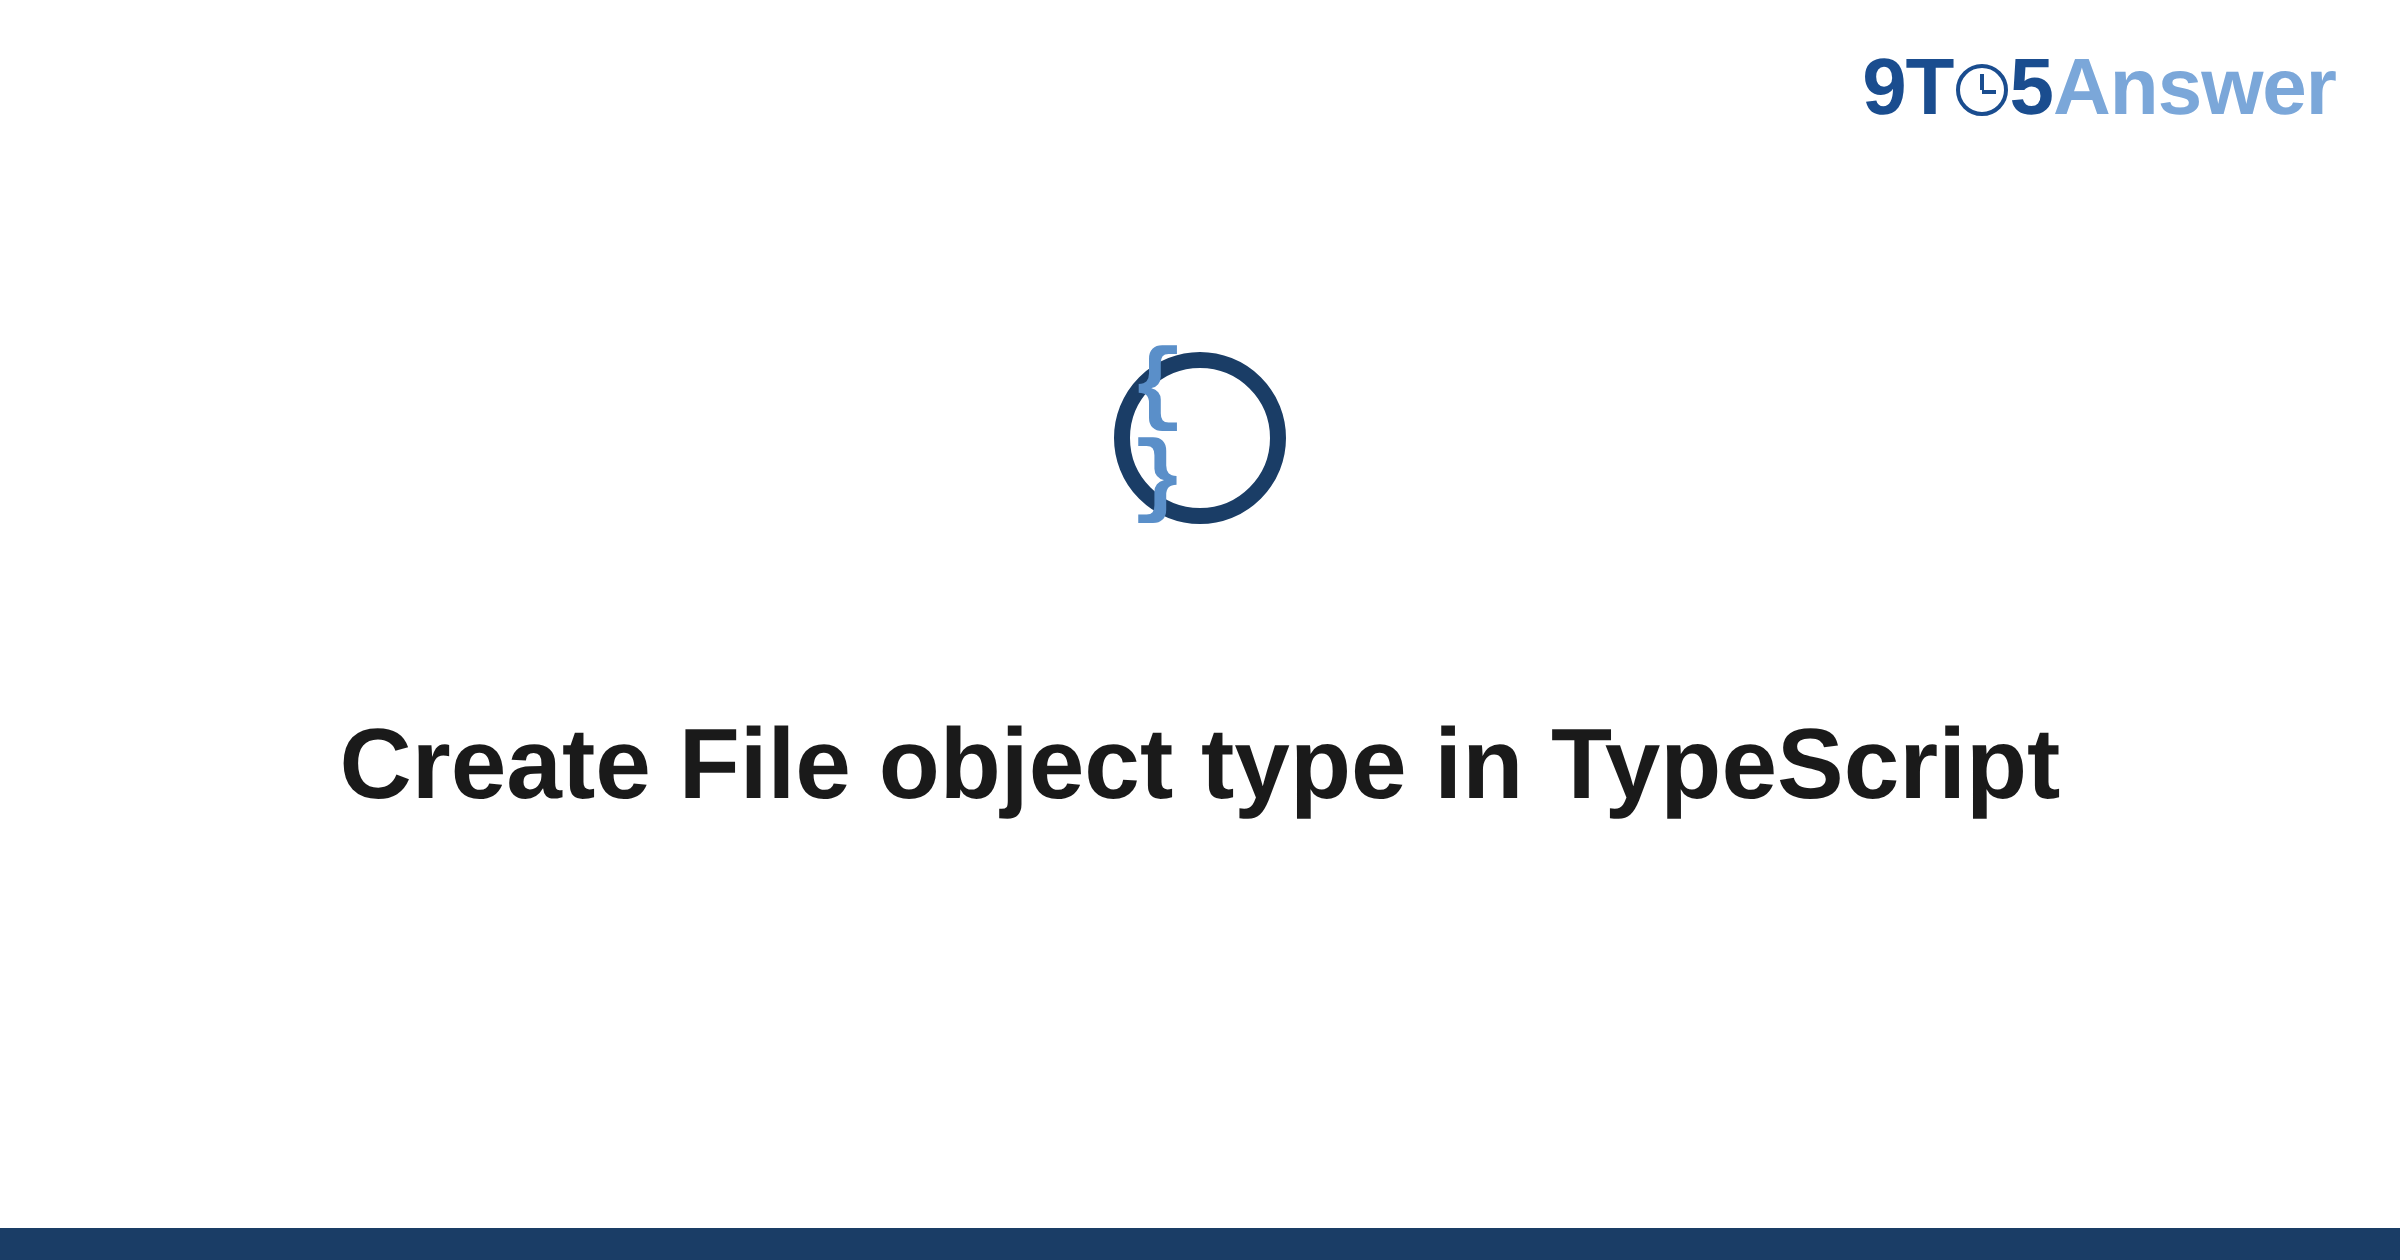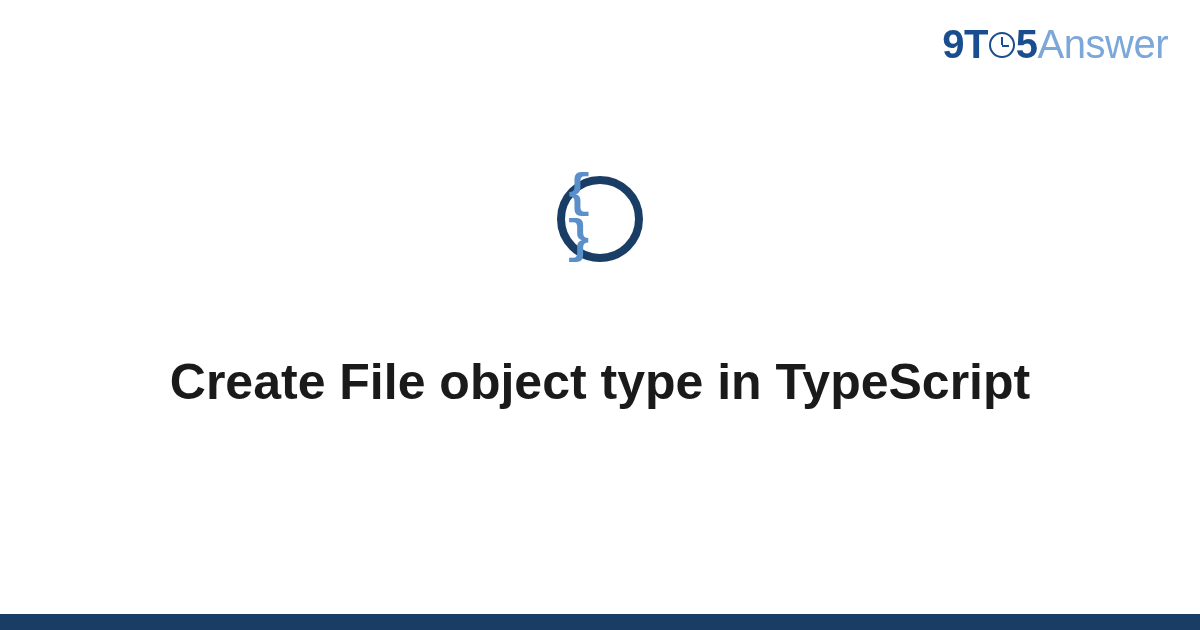--- a/index.html
+++ b/index.html
@@ -60,21 +60,21 @@
       top: 11px;
       left: 50%;
       transform-origin: left center;
     }
     .logo-5 {
       color: #1a4d8f;
       font-weight: 600;
     }
     .logo-answer {
       color: #7ba7d9;
-      font-weight: 400;
+      font-weight: 700;
     }
     .content {
       position: absolute;
       top: 0;
       left: 0;
       width: 100%;
       height: 100%;
       display: flex;
       flex-direction: column;
       align-items: center;

